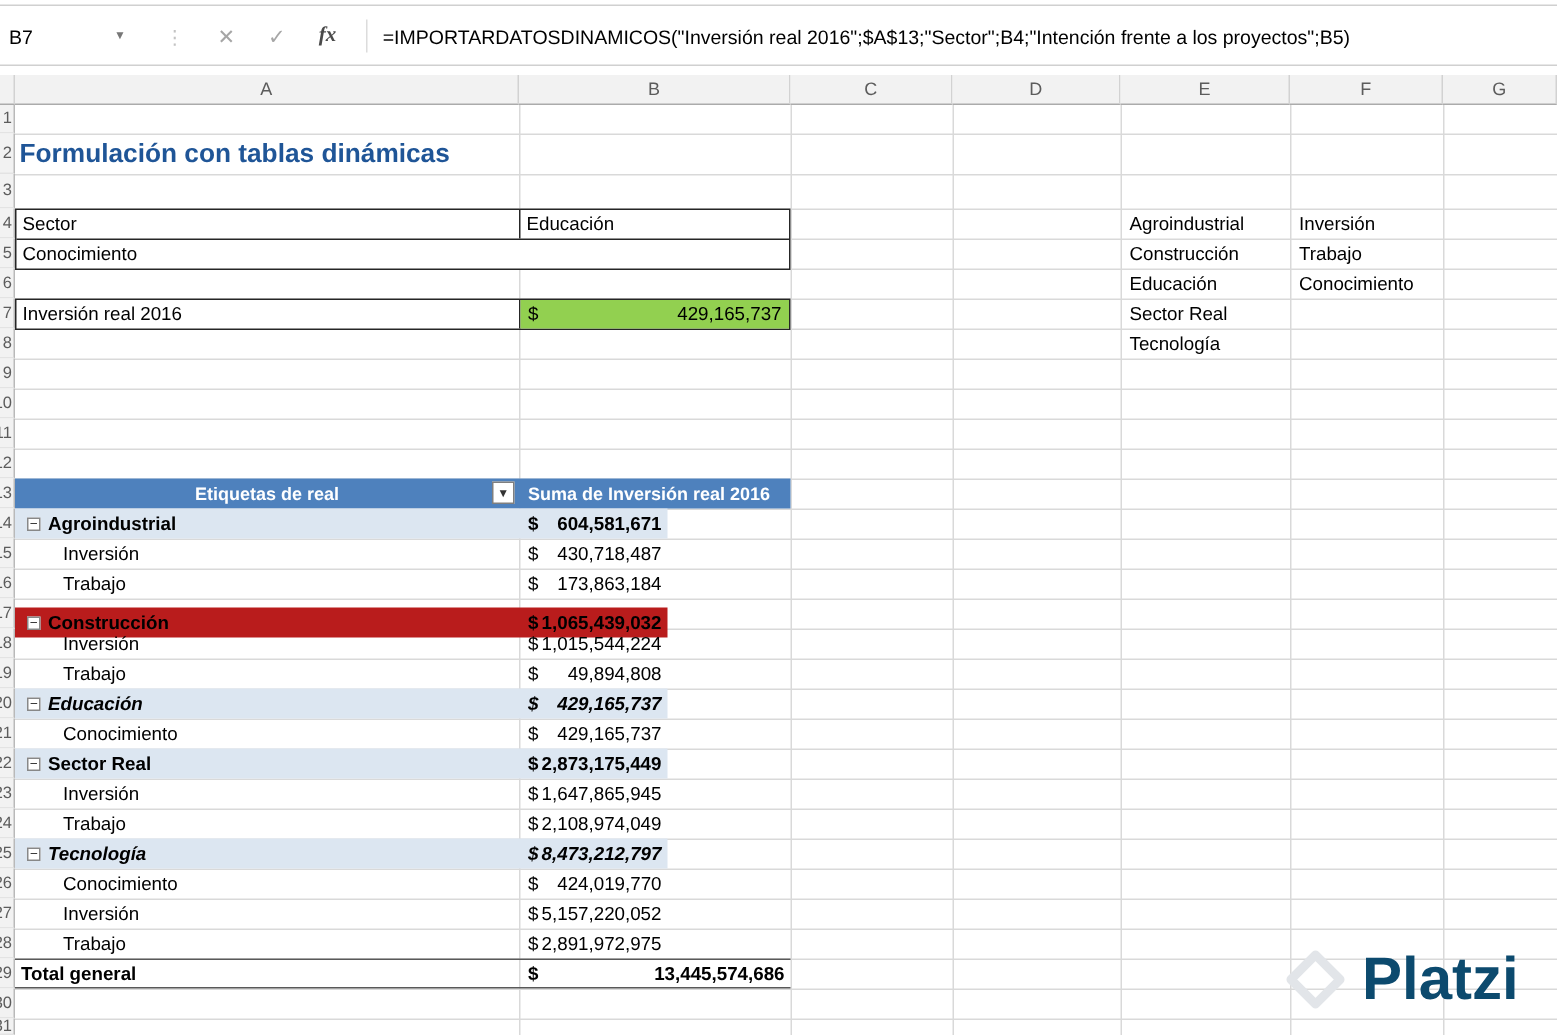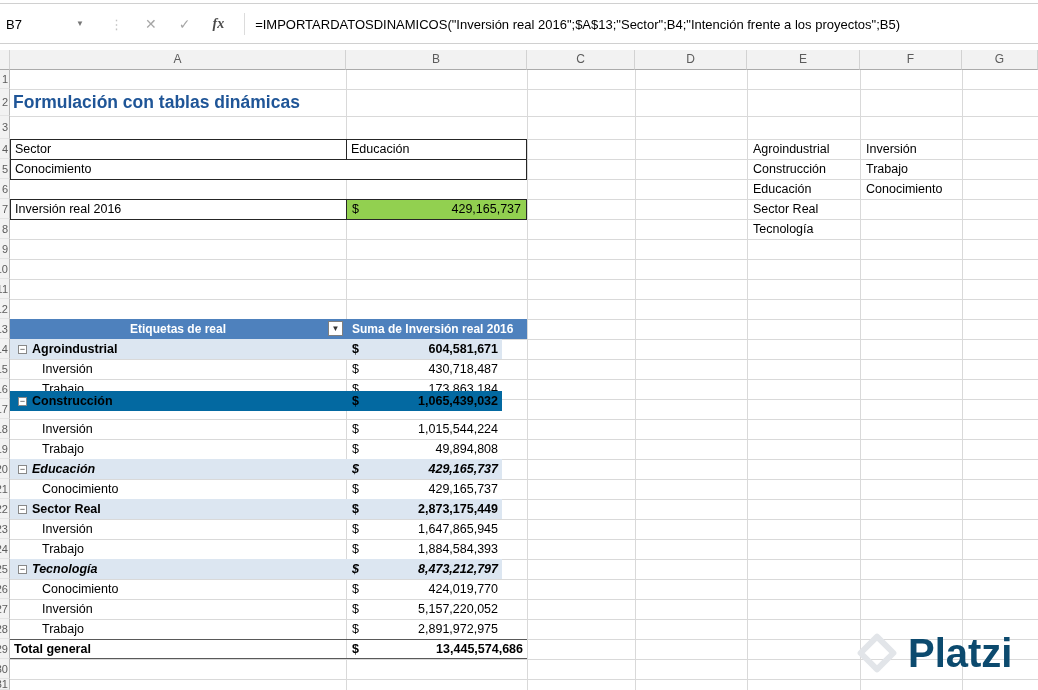--- a/index.html
+++ b/index.html
@@ -52,21 +52,21 @@
     white-space:nowrap;z-index:3}
 
   #pivotHdr{position:absolute;left:10px;top:319px;width:517px;height:20px;
     color:#fff;font-weight:bold;font-size:12px;display:flex;z-index:3}
   .ph-a{width:336px;position:relative;text-align:center;line-height:20px}
   .ph-dd{position:absolute;right:3px;top:2px;width:15px;height:15px;background:#fff;
     border:1px solid #7f7f7f;color:#333;font-size:8px;line-height:13px;text-align:center;
     font-weight:normal;cursor:pointer}
   .ph-b{flex:1;padding-left:6px;line-height:20px;white-space:nowrap}
 
-  .prow{position:absolute;left:10px;width:492px;height:20px;font-size:12.5px;
+  .prow{position:absolute;left:10px;width:435px;height:20px;font-size:12.5px;
     line-height:20px;z-index:3}
   .pgroup{font-weight:bold}
   .plabel{position:absolute;line-height:20px;white-space:nowrap}
   .pcur{position:absolute;left:342px}
   .pval{position:absolute;right:4px}
   .mbox{display:inline-block;width:9px;height:9px;border:1px solid #888;background:#fff;
     color:#333;font-size:9px;line-height:7px;text-align:center;margin-right:5px;
     vertical-align:1px;font-weight:normal}
 
   #totalRow{position:absolute;left:10px;top:639px;width:517px;height:20px;
@@ -229,21 +229,21 @@
 <div class="prow" style="top: 359px;">
     <span class="plabel" style="left: 32px;"><span>Inversión</span></span>
     <span class="pcur">$</span>
     <span class="pval">430,718,487</span>
   </div>
 <div class="prow" style="top: 379px;">
     <span class="plabel" style="left: 32px;"><span>Trabajo</span></span>
     <span class="pcur">$</span>
     <span class="pval">173,863,184</span>
   </div>
-<div class="prow pgroup" style="top: 391px; background: #0369a1;">
+<div class="prow pgroup" style="top: 405px; background: #b91c1c;">
     <span class="plabel" style="left: 8px;"><span class="mbox">−</span><span>Construcción</span></span>
     <span class="pcur">$</span>
     <span class="pval">1,065,439,032</span>
   </div>
 <div class="prow" style="top: 419px;">
     <span class="plabel" style="left: 32px;"><span>Inversión</span></span>
     <span class="pcur">$</span>
     <span class="pval">1,015,544,224</span>
   </div>
 <div class="prow" style="top: 439px;">
@@ -267,21 +267,21 @@
     <span class="pval">2,873,175,449</span>
   </div>
 <div class="prow" style="top: 519px;">
     <span class="plabel" style="left: 32px;"><span>Inversión</span></span>
     <span class="pcur">$</span>
     <span class="pval">1,647,865,945</span>
   </div>
 <div class="prow" style="top: 539px;">
     <span class="plabel" style="left: 32px;"><span>Trabajo</span></span>
     <span class="pcur">$</span>
-    <span class="pval">1,884,584,393</span>
+    <span class="pval">2,108,974,049</span>
   </div>
 <div class="prow pgroup" style="top: 559px; background: rgb(220, 230, 241); font-style: italic;">
     <span class="plabel" style="left: 8px;"><span class="mbox">−</span><span>Tecnología</span></span>
     <span class="pcur">$</span>
     <span class="pval">8,473,212,797</span>
   </div>
 <div class="prow" style="top: 579px;">
     <span class="plabel" style="left: 32px;"><span>Conocimiento</span></span>
     <span class="pcur">$</span>
     <span class="pval">424,019,770</span>

